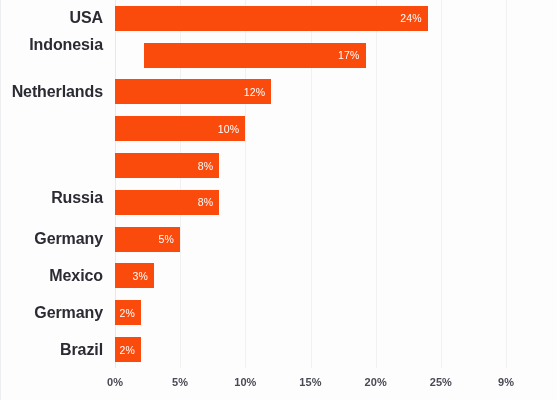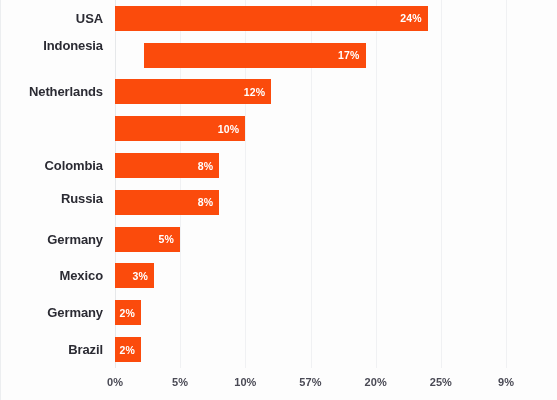--- a/index.html
+++ b/index.html
@@ -66,21 +66,21 @@
     display: flex;
     align-items: center;
     justify-content: flex-end;
     box-sizing: border-box;
     padding-right: 6px;
     min-width: 10px;
   }
   .bar-value {
     color: #ffffff;
     font-size: 10.5px;
-    font-weight: bold;
+    font-weight: normal;
     letter-spacing: 0.2px;
     white-space: nowrap;
   }
 
   
   .cat-labels {
     position: absolute;
     left: 0;
     top: 0;
     width: 102px;
@@ -88,21 +88,21 @@
   }
   .cat-label {
     position: absolute;
     right: 0;
     width: 102px;
     height: 36.8px;
     display: flex;
     align-items: center;
     justify-content: flex-end;
     color: #2b2b33;
-    font-size: 13px;
+    font-size: 16px;
     font-weight: bold;
     letter-spacing: -0.1px;
     white-space: nowrap;
   }
 
   
   .x-axis {
     position: absolute;
     left: 114px;
     top: 368px;
@@ -134,21 +134,20 @@
         <div class="gridline" style="left: 260.667px;"></div>
         <div class="gridline" style="left: 325.833px;"></div>
         <div class="gridline" style="left: 391px;"></div>
       </div>
   </div>
 
   <div class="cat-labels">
       <div class="cat-label" style="top: 0px;">USA</div>
       <div class="cat-label" style="top: 27px;">Indonesia</div>
       <div class="cat-label" style="top: 73.6px;">Netherlands</div>
-      <div class="cat-label" style="top: 147.2px;">Colombia</div>
       <div class="cat-label" style="top: 180px;">Russia</div>
       <div class="cat-label" style="top: 220.8px;">Germany</div>
       <div class="cat-label" style="top: 257.6px;">Mexico</div>
       <div class="cat-label" style="top: 294.4px;">Germany</div>
       <div class="cat-label" style="top: 331.2px; margin-left: 6px;">Brazil</div>
     </div>
 
   <div class="plot-area">
     <div class="rows">
         <div class="row" style="top: 0px;">
@@ -201,19 +200,19 @@
             <span class="bar-value" style="color: rgb(255, 255, 255);">2%</span>
           </div>
         </div>
       </div>
   </div>
 
   <div class="x-axis">
       <div class="x-tick-label" style="left: 0px;">0%</div>
       <div class="x-tick-label" style="left: 65.1667px;">5%</div>
       <div class="x-tick-label" style="left: 130.333px;">10%</div>
-      <div class="x-tick-label" style="left: 195.5px;">57%</div>
+      <div class="x-tick-label" style="left: 195.5px;">15%</div>
       <div class="x-tick-label" style="left: 260.667px;">20%</div>
       <div class="x-tick-label" style="left: 325.833px;">25%</div>
       <div class="x-tick-label" style="left: 391px;">9%</div>
     </div>
 
 </div>
 
 </body></html>

